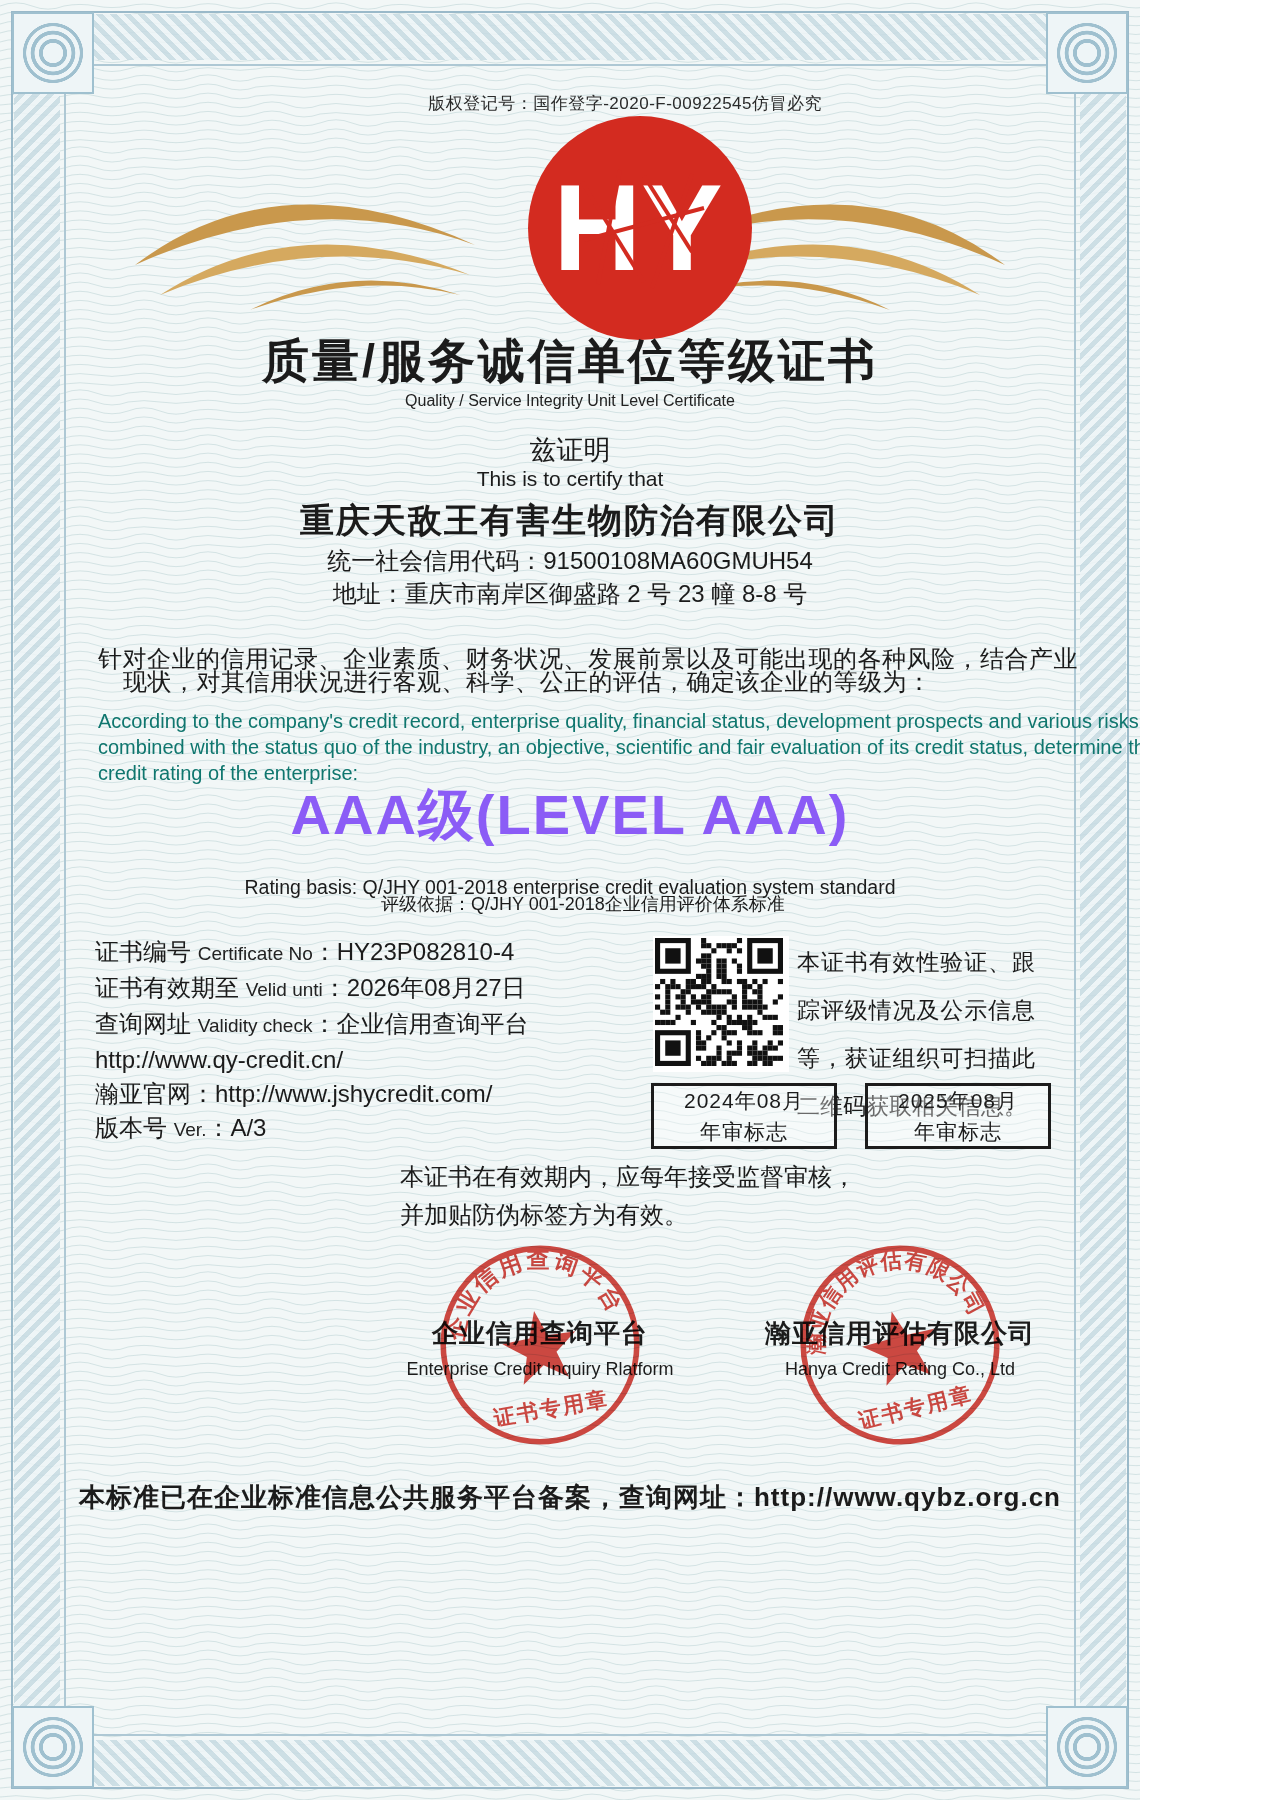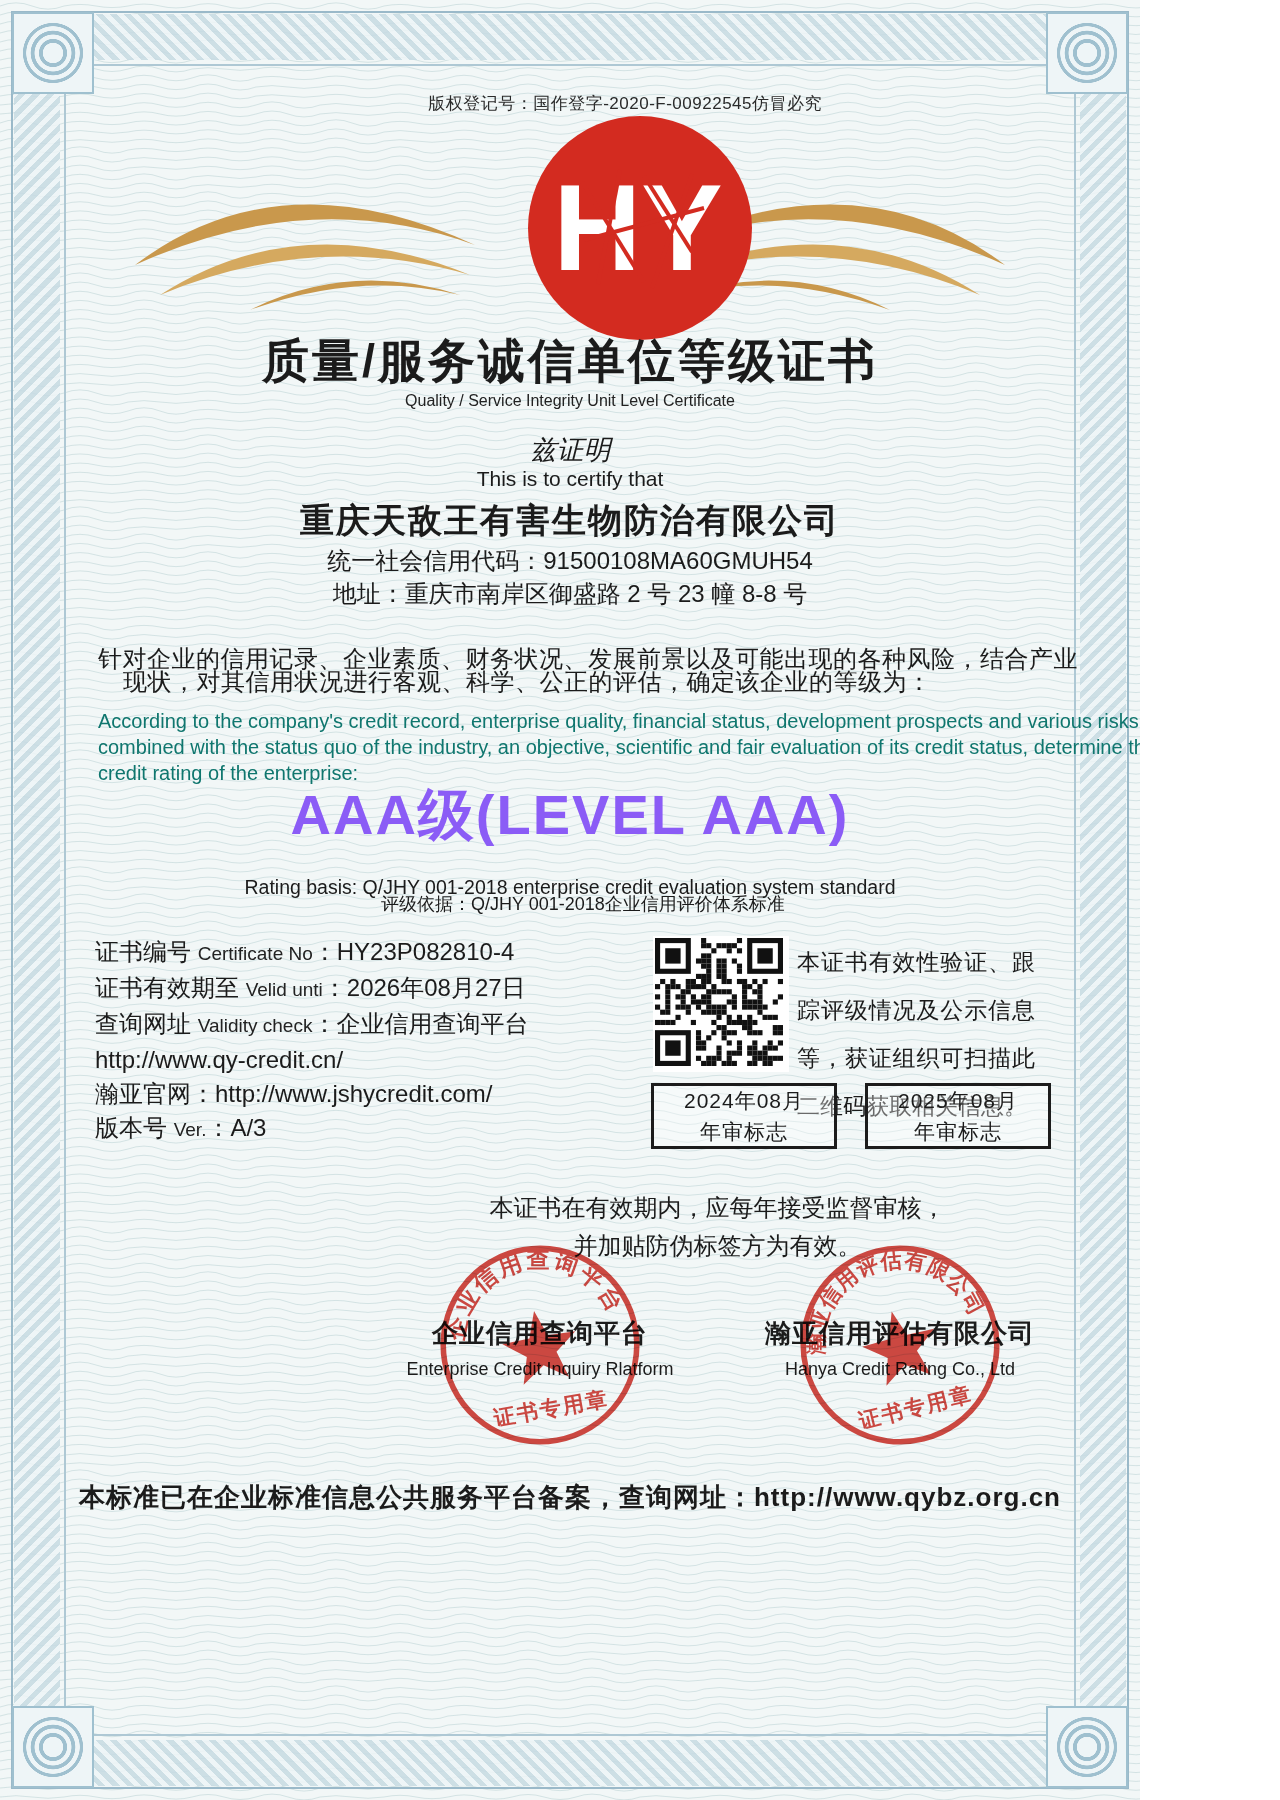--- a/index.html
+++ b/index.html
@@ -30,21 +30,21 @@
   .centered{left:0;right:0;text-align:center;}
 
   .copyright{top:92px;left:0;right:318px;text-align:right;font-size:17px;color:#2a2a2a;letter-spacing:.5px;}
 
   .logo-wrap{top:112px;left:524px;width:232px;height:232px;}
   .flourish{top:170px;width:350px;height:150px;}
   .flourish.left{left:130px;} .flourish.right{right:130px;transform:scaleX(-1);}
 
   .title-cn{top:330px;font-size:47px;font-weight:700;letter-spacing:3px;}
   .title-en{top:392px;font-size:16px;color:#222;}
-  .certify-cn{top:432px;font-size:27px;font-style:italic;}
+  .certify-cn{top:432px;font-size:27px;}
   .certify-en{top:467px;font-size:21px;}
   .company-name{top:498px;font-size:34px;font-weight:900;letter-spacing:2px;}
   .credit-code{top:545px;font-size:24px;}
   .address{top:578px;font-size:24px;}
 
   .intro-cn{left:98px;width:1090px;font-size:24px;letter-spacing:.5px;}
   .intro-cn.l1{top:643px;}
   .intro-cn.l2{top:666px;margin-left:25px;}
   .intro-en{top:708px;left:98px;width:1088px;font-size:20px;line-height:26px;color:#0f766e;}
 
@@ -59,21 +59,21 @@
   .details .val{font-size:24px;}
 
   .qr-box{top:936px;left:653px;width:132px;height:132px;background:#fff;padding:2px;}
   .qr-note{top:938px;left:797px;width:238px;font-size:23px;line-height:48px;text-align:justify;}
 
   .annual-row{top:1083px;left:651px;display:flex;gap:28px;}
   .annual-box{width:180px;height:60px;border:3px solid #1c1c1c;background:rgba(255,255,255,.35);
     display:flex;flex-direction:column;align-items:center;justify-content:center;gap:3px;}
   .annual-box .a1,.annual-box .a2{font-size:21px;letter-spacing:1px;}
 
-  .supervision{top:1189px;left:400px;width:635px;text-align:center;font-size:24px;line-height:38px;}
+  .supervision{top:1158px;left:400px;width:635px;text-align:left;font-size:24px;line-height:38px;}
 
   .org{width:300px;text-align:center;top:1316px;}
   .org.left{left:390px;} .org.right{left:750px;}
   .org .ncn{font-size:26px;font-weight:700;letter-spacing:1px;margin-bottom:8px;}
   .org .nen{font-size:18px;}
 
   .stamp{width:214px;height:214px;opacity:.85;mix-blend-mode:multiply;}
   .stamp.s-left{top:1238px;left:433px;transform:rotate(-10deg);}
   .stamp.s-right{top:1238px;left:793px;transform:rotate(-14deg);}
 

